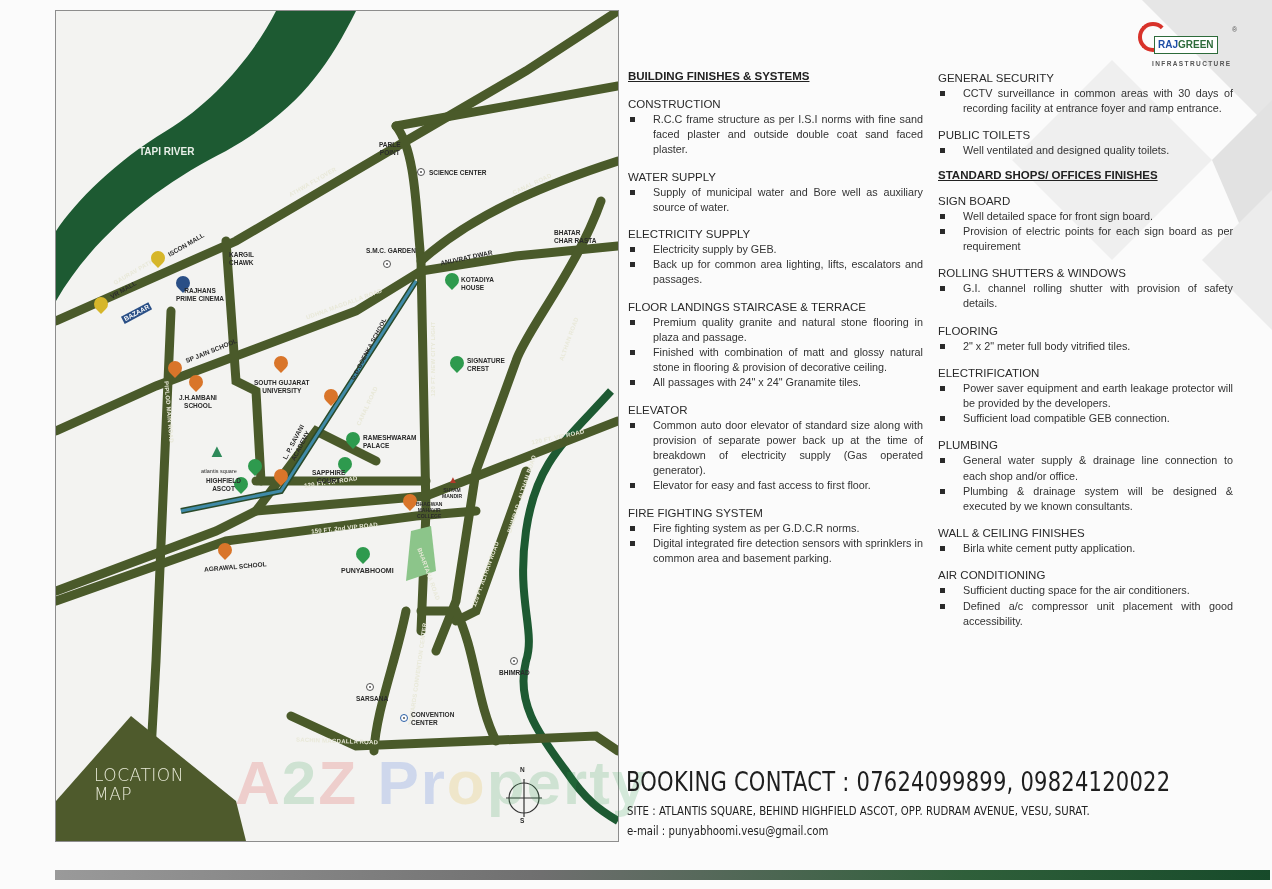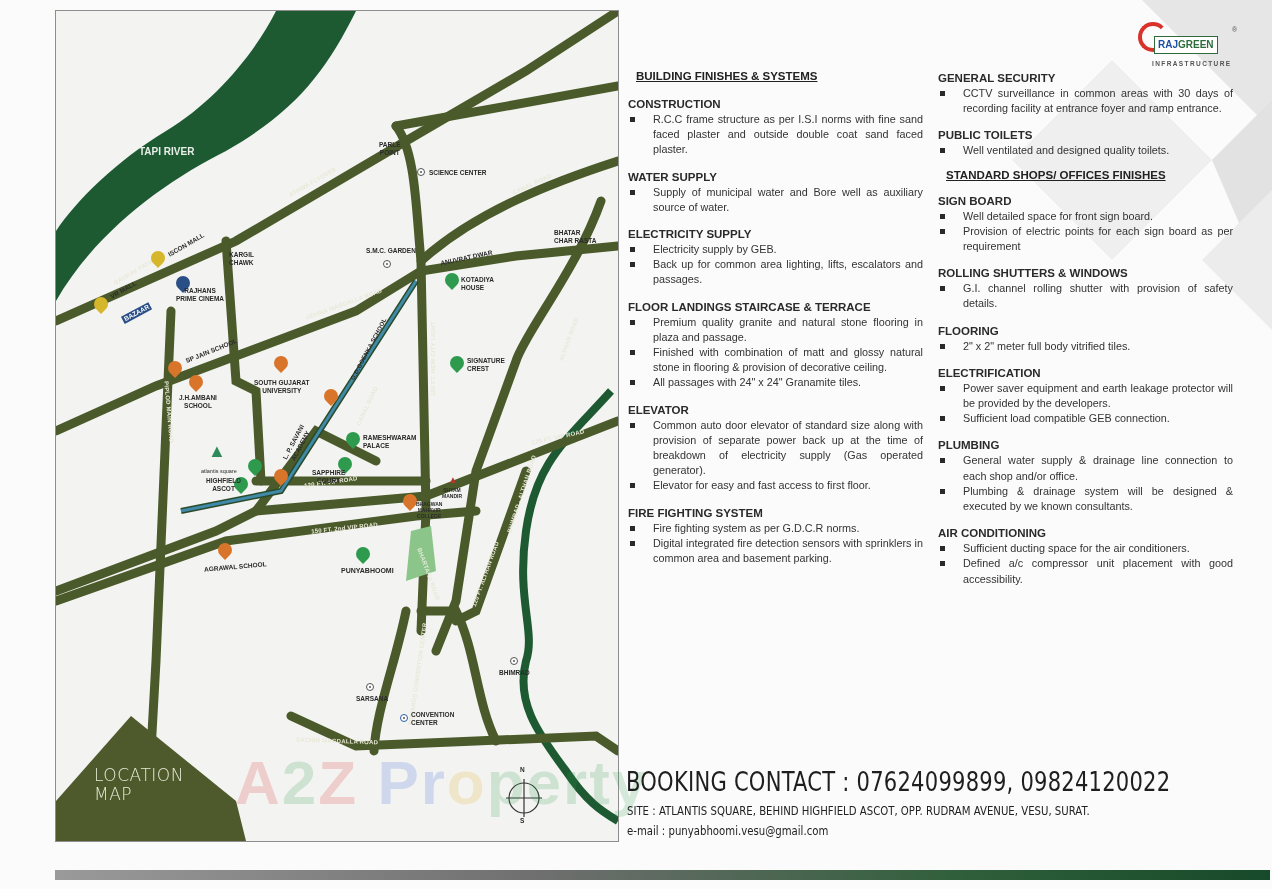--- a/index.html
+++ b/index.html
@@ -12,23 +12,23 @@
   .watermark{position:absolute;left:235px;top:747px;font-size:62px;font-weight:bold;font-family:Liberation Sans, sans-serif;opacity:0.18;letter-spacing:2px;white-space:nowrap;}
   .wm-a{color:#d92a2a;} .wm-2{color:#2a9a4a;} .wm-p{color:#2a5fd9;} .wm-o{color:#e0b020;}
   .bg-deco{position:absolute;right:0;top:0;width:360px;height:420px;overflow:hidden;}
   .logo-text{position:absolute;left:1154px;top:36px;border:1.5px solid #2d6b3a;padding:0 3px;font-size:10px;font-weight:bold;line-height:16px;background:#fff;}
   .logo-raj{color:#1f4fa6;} .logo-green{color:#2d6b3a;}
   .logo-sub{position:absolute;left:1152px;top:60px;font-size:6.5px;letter-spacing:1.4px;color:#555;font-weight:bold;}
   .logo-swoosh{position:absolute;left:1138px;top:22px;width:22px;height:22px;border-radius:50%;border:4px solid #d8322a;border-right-color:transparent;}
   .col{position:absolute;font-family:"Liberation Sans",sans-serif;}
   .col-left{left:628px;top:70px;width:295px;}
   .col-right{left:938px;top:72px;width:295px;}
-  .main-h{font-size:11.5px;font-weight:bold;text-decoration:underline;margin:0 0 16px 8px;color:#222;}
+  .main-h{font-size:11.5px;font-weight:bold;text-decoration:underline;margin:0 0 16px 0;color:#222;}
   .sec{margin-bottom:13px;}
-  .sec-h{font-size:11.5px;color:#2a2a2a;margin:0 0 2px 0;font-weight:bold;}
+  .sec-h{font-size:11.5px;color:#2a2a2a;margin:0 0 2px 0;}
   .item{position:relative;padding-left:25px;font-size:10.8px;line-height:15.2px;text-align:justify;color:#333;}
   .item:before{content:"";position:absolute;left:2px;top:5px;width:5px;height:5px;background:#2a2a2a;}
   .booking{position:absolute;left:626px;top:766px;font-size:27px;font-family:"DejaVu Sans",sans-serif;transform:scaleX(0.78);transform-origin:left top;color:#1e1e1e;white-space:nowrap;letter-spacing:0.3px;}
   .site{position:absolute;left:627px;top:803px;font-size:13px;font-family:"DejaVu Sans",sans-serif;transform:scaleX(0.78);transform-origin:left top;color:#222;white-space:nowrap;}
   .email{position:absolute;left:627px;top:823px;font-size:13px;font-family:"DejaVu Sans",sans-serif;transform:scaleX(0.78);transform-origin:left top;color:#222;white-space:nowrap;}
   .ml{position:absolute;font-size:6.5px;font-weight:bold;color:#2a2a2a;line-height:8px;text-align:center;white-space:nowrap;}
   .rl{position:absolute;font-size:6px;font-weight:bold;color:#e8e8d8;white-space:nowrap;letter-spacing:0.2px;}
   .pin{position:absolute;width:14px;height:14px;border-radius:50% 50% 50% 0;transform:rotate(-45deg);}
   .pin-o{background:#d9752a;} .pin-g{background:#2e9a4e;} .pin-y{background:#d6b62a;} .pin-b{background:#2a4f86;}
   .dot{position:absolute;width:8px;height:8px;border-radius:50%;border:1.5px solid #555;background:#fff;box-sizing:border-box;}
@@ -257,20 +257,24 @@
           <div class="sec-h">ELECTRIFICATION</div>
           <div class="item">Power saver equipment and earth leakage protector will be provided by the developers.</div>
           <div class="item">Sufficient load compatible GEB connection.</div>
         </div>
         <div class="sec">
           <div class="sec-h">PLUMBING</div>
           <div class="item">General water supply &amp; drainage line connection to each shop and/or office.</div>
           <div class="item">Plumbing &amp; drainage system will be designed &amp; executed by we known consultants.</div>
         </div>
         <div class="sec">
+          <div class="sec-h">WALL &amp; CEILING FINISHES</div>
+          <div class="item">Birla white cement putty application.</div>
+        </div>
+        <div class="sec">
           <div class="sec-h">AIR CONDITIONING</div>
           <div class="item">Sufficient ducting space for the air conditioners.</div>
           <div class="item">Defined a/c compressor unit placement with good accessibility.</div>
         </div>
       </div>
   </div>
 
   <div class="booking">BOOKING CONTACT  : 07624099899, 09824120022</div>
   <div class="site">SITE    : ATLANTIS SQUARE, BEHIND HIGHFIELD ASCOT,  OPP. RUDRAM AVENUE, VESU, SURAT.</div>
   <div class="email">e-mail : punyabhoomi.vesu@gmail.com</div>

